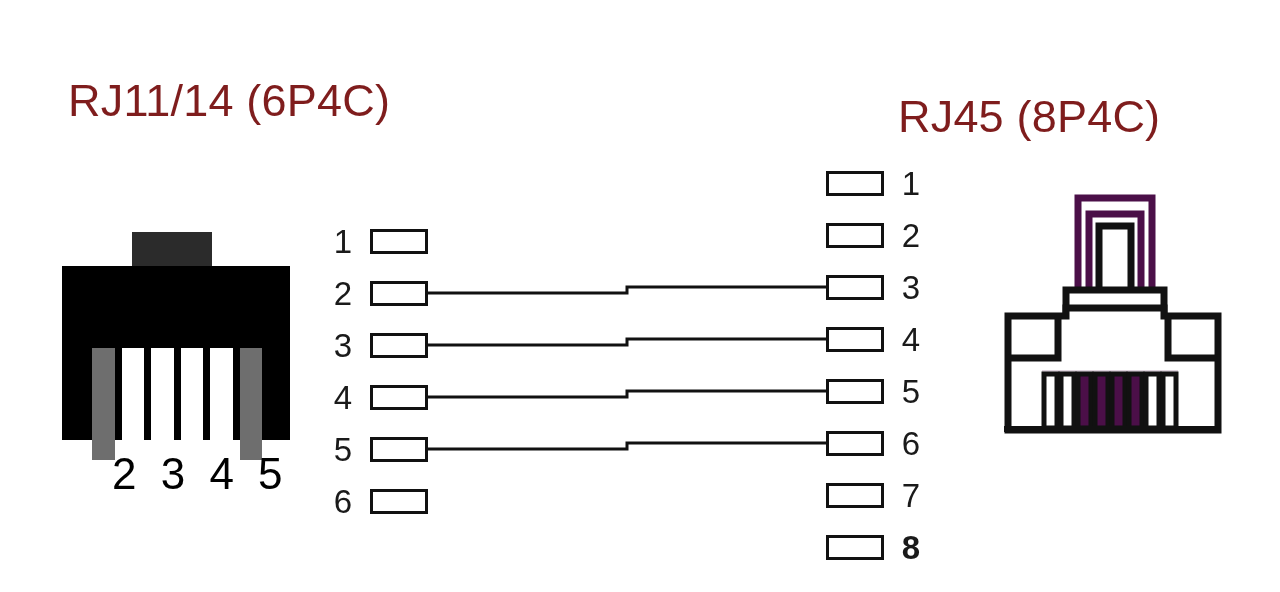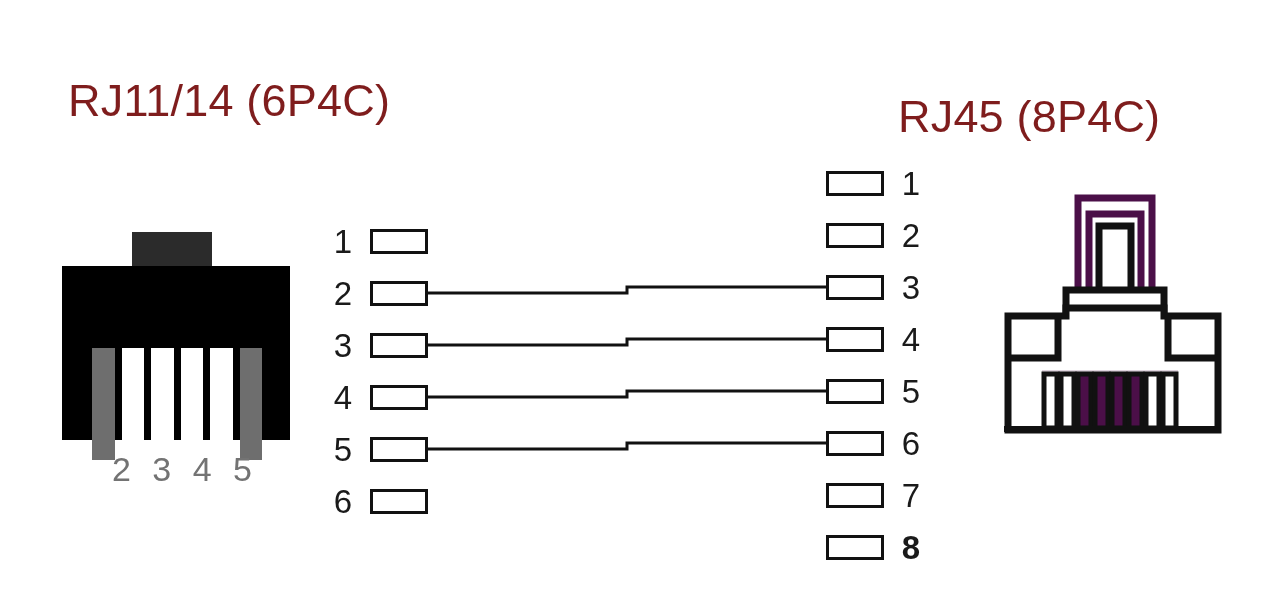--- a/index.html
+++ b/index.html
@@ -47,24 +47,24 @@
     position: absolute; left: 30px; top: 82px;
     width: 170px; height: 112px;
     display: flex; gap: 7px;
   }
   .jack-contact { flex: 1 1 0; height: 100%; }
   .jack-contact.inactive { background: #6e6e6e; }
   .jack-contact.active   { background: #ffffff; }
 
   .conn-caption {
     position: absolute;
-    font-size: 34px;
+    font-size: 44px;
     letter-spacing: 6px;
     white-space: nowrap;
-    color: #737373;
+    color: #000000;
     line-height: 1;
   }
   #caption-left  { left: 112px;  top: 452px; }
   #caption-right { left: 1058px; top: 458px; }
 
   
   .pin-col { position: absolute; }
   #col-left  { left: 330px; top: 150px; width: 130px; }
   #col-right { left: 826px; top: 150px; width: 130px; }
 

